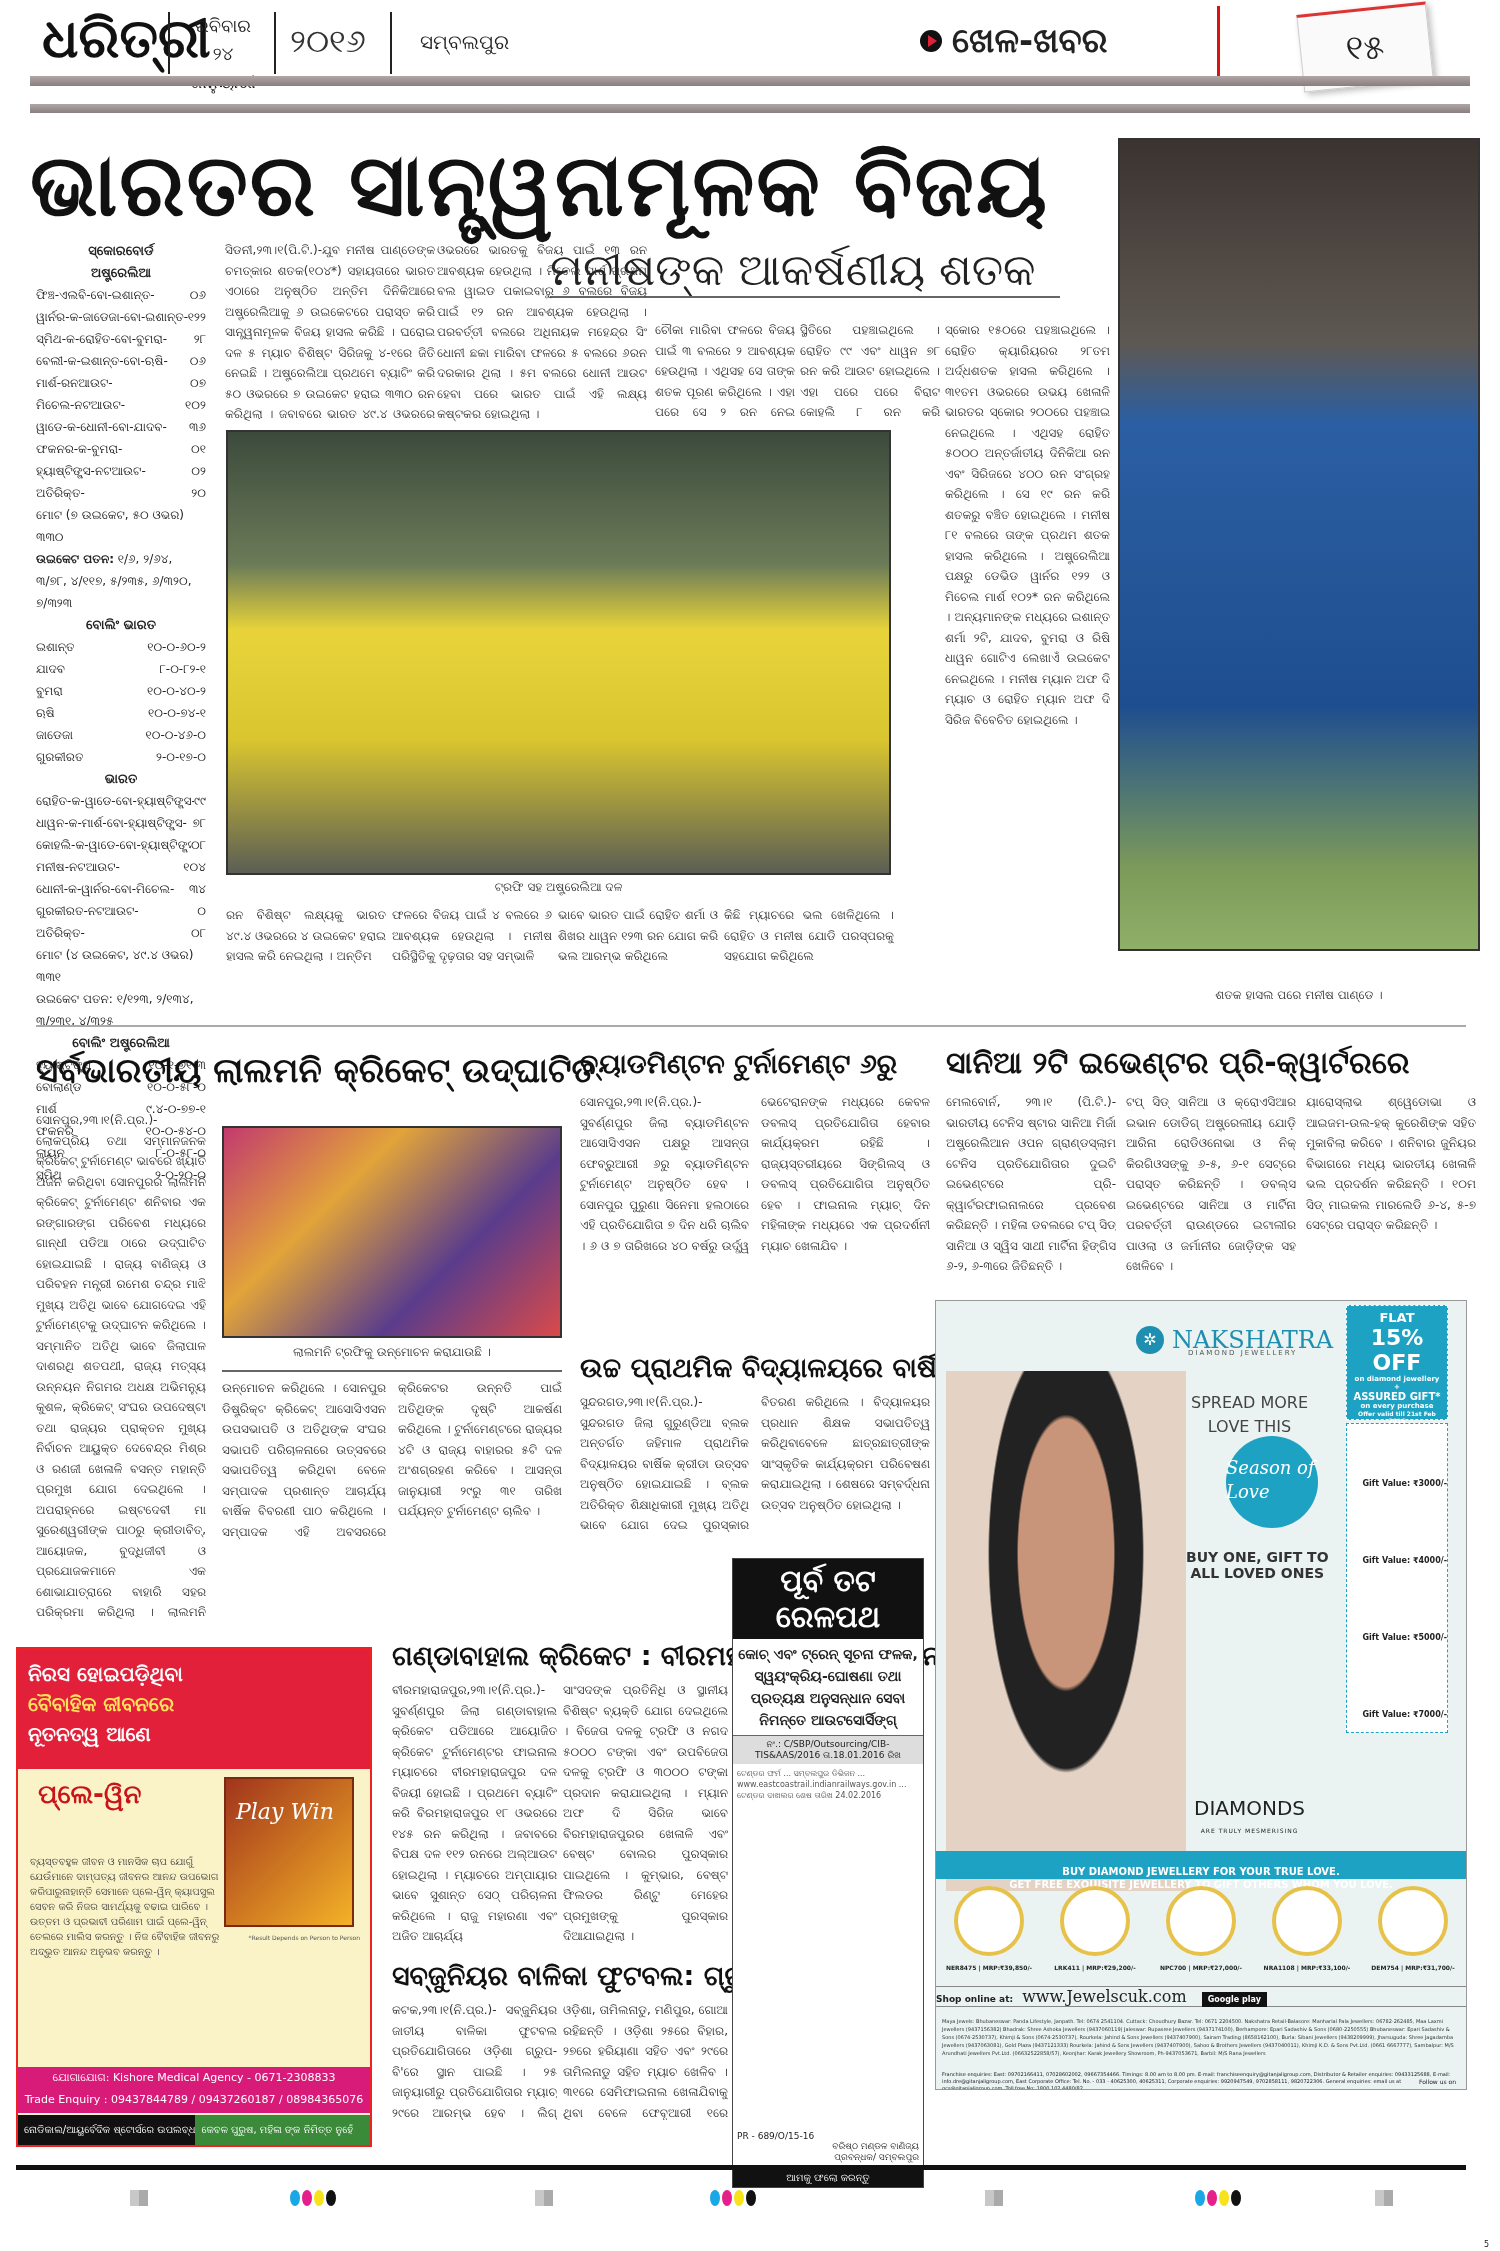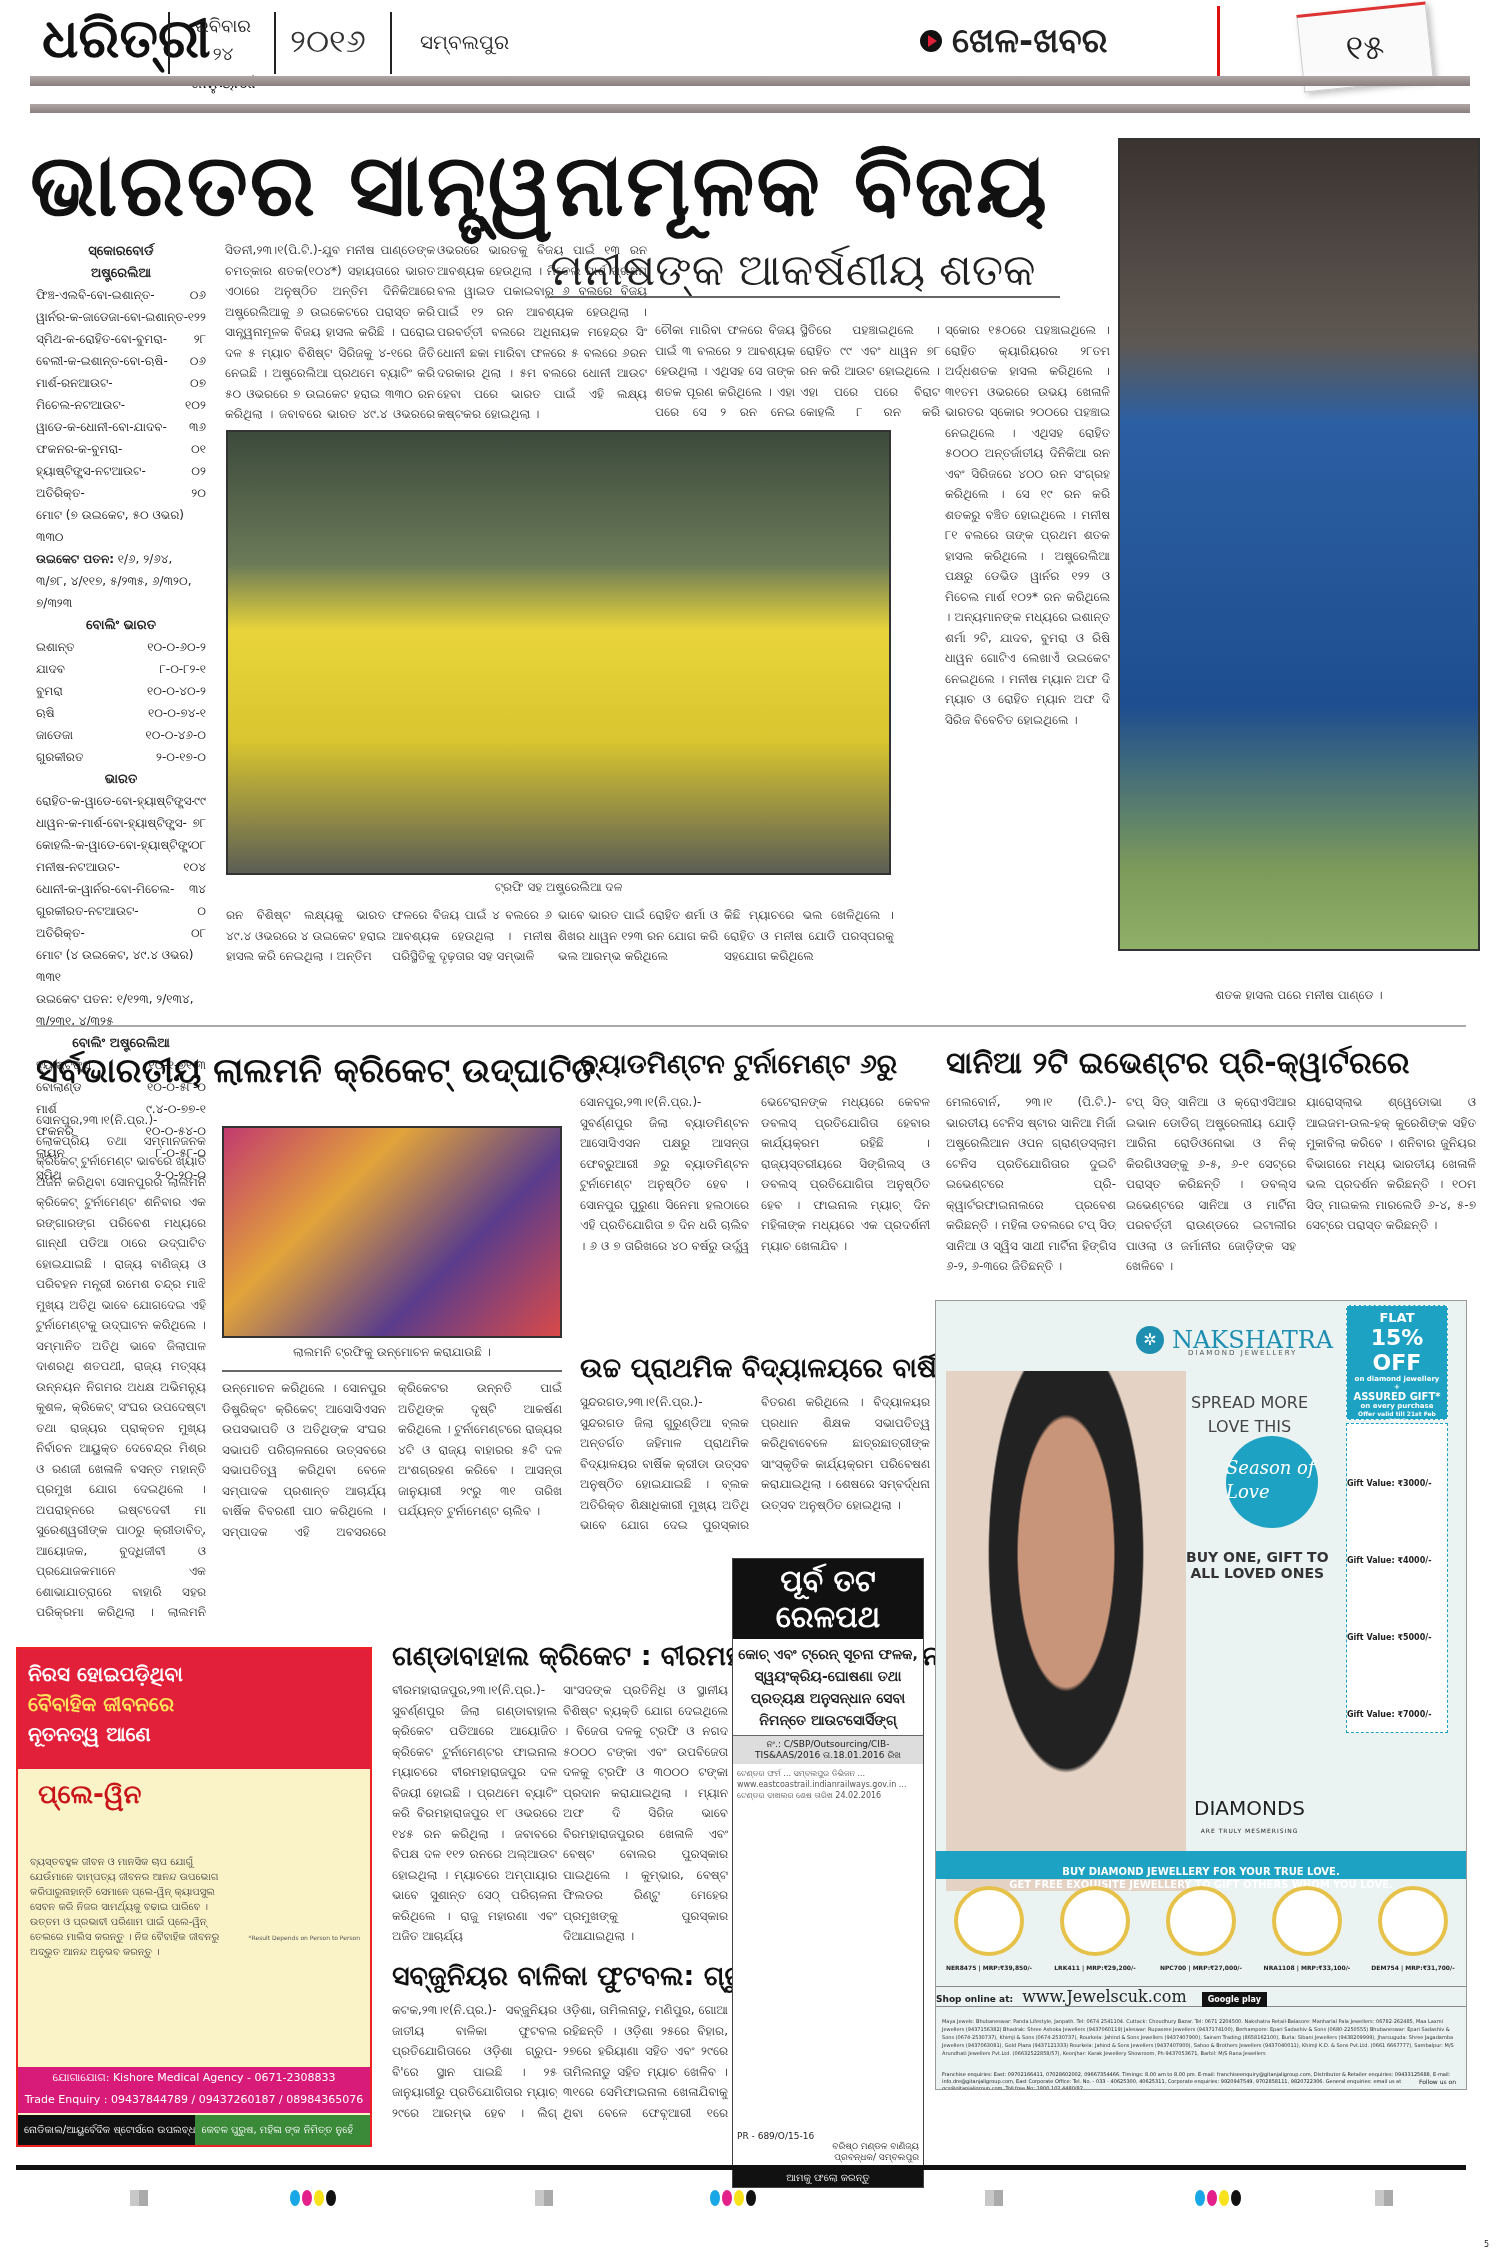--- a/index.html
+++ b/index.html
@@ -50,21 +50,21 @@
 .ad-rail .t{background:#111;color:#fff;font-size:30px;text-align:center;padding:4px;font-weight:bold}
 .ad-rail .s{font-size:14px;text-align:center;line-height:22px;padding:4px;font-weight:bold;border-bottom:1px solid #666}
 .ad-rail .ref{font-size:9px;text-align:center;background:#ddd;padding:3px}
 .ad-rail .fine{font-size:8px;line-height:11px;padding:4px;color:#555}
 .ad-rail .bot{position:absolute;bottom:0;left:0;width:100%;background:#111;color:#fff;font-size:10px;text-align:center;padding:3px}
 .ad-nak{left:935px;top:1300px;width:532px;height:740px;border:1px solid #999;background:#eaf2f2;overflow:hidden}
 .nak-logo{position:absolute;left:200px;top:25px;color:#1e8fb0;font-size:24px;font-family:"DejaVu Serif",serif;display:flex;gap:8px;align-items:center}
 .star{width:28px;height:28px;border-radius:50%;background:#1e8fb0;color:#fff;text-align:center;line-height:28px;font-size:16px}
 .nak-tag{position:absolute;left:252px;top:48px;font-size:7px;letter-spacing:2px;color:#555}
 .offer{position:absolute;right:18px;top:4px;width:102px;height:115px;background:#1ea2c3;color:#fff;text-align:center;border:1px dashed #fff;padding:4px;font-weight:bold}
-.gifts{position:absolute;right:18px;top:122px;width:102px;height:310px;border:1px dashed #1ea2c3;background:#fff;font-size:8px;text-align:left}
+.gifts{position:absolute;right:18px;top:122px;width:102px;height:310px;border:1px dashed #1ea2c3;background:#fff;font-size:8px;text-align:right}
 .gifts div{height:77px;padding-top:55px;font-weight:bold}
 .spread{position:absolute;left:255px;top:90px;font-size:16px;text-align:center;color:#444;line-height:24px}
 .season{position:absolute;left:290px;top:135px;width:92px;height:92px;border-radius:50%;background:#1ea2c3;color:#fff;font-family:"DejaVu Serif",serif;font-style:italic;font-size:18px;text-align:left;padding-top:20px;line-height:24px}
 .buyone{position:absolute;left:250px;top:248px;font-size:14px;font-weight:bold;color:#333;text-align:center}
 .model{position:absolute;left:10px;top:70px;width:240px;height:520px;background:radial-gradient(ellipse at 50% 35%,#c9957a 0 28%,#222 29% 45%,#e4d2c4 46% 100%)}
 .diamonds{position:absolute;left:258px;top:498px;font-size:20px;color:#222;text-align:center;line-height:18px}
 .diamonds small{font-size:6px;letter-spacing:1px}
 .nak-band{position:absolute;left:0;top:550px;width:100%;height:28px;background:#1ea2c3;color:#fff;font-size:10px;font-weight:bold;text-align:center;line-height:13px;padding-top:14px}
 .products{position:absolute;left:0;top:585px;width:100%;display:flex;justify-content:space-around}
 .product{width:95px;text-align:center;font-size:6px;font-weight:bold}
@@ -286,20 +286,21 @@
 <div class="abs body" style="left:392px;top:2000px;width:165px;height:120px">କଟକ,୨୩।୧(ନି.ପ୍ର.)- ସବ୍‌ଜୁନିୟର ଜାତୀୟ ବାଳିକା ଫୁଟବଲ ପ୍ରତିଯୋଗିତାରେ ଓଡ଼ିଶା ଗ୍ରୁପ-ବି'ରେ ସ୍ଥାନ ପାଇଛି । ୨୫ ଜାନୁୟାରୀରୁ ପ୍ରତିଯୋଗିତାର ମ୍ୟାଚ୍ ୨୯ରେ ଆରମ୍ଭ ହେବ । ଲିଗ୍ ପର୍ଯ୍ୟାୟରୁ ୮ଟି ଦଳ କ୍ୱାର୍ଟରଫାଇନାଲରେ ପ୍ରବେଶ କରିବ । ଓଡ଼ିଶା ଗ୍ରୁପ୍‌ରେ ବିହାର, ହରିୟାଣା, ଗୁଜରାଟ ଓ ଝାଡଖଣ୍ଡ ରହିଥିବାବେଳେ ଗ୍ରୁପ-</div>
 <div class="abs body" style="left:563px;top:2000px;width:165px;height:120px">ଓଡ଼ିଶା, ତାମିଲନାଡୁ, ମଣିପୁର, ଗୋଆ ରହିଛନ୍ତି । ଓଡ଼ିଶା ୨୫ରେ ବିହାର, ୨୭ରେ ହରିୟାଣା ସହିତ ଏବଂ ୨୯ରେ ତାମିଲନାଡୁ ସହିତ ମ୍ୟାଚ ଖେଳିବ । ୩୧ରେ ସେମିଫାଇନାଲ ଖେଳାଯିବାକୁ ଥିବା ବେଳେ ଫେବୃଆରୀ ୧ରେ ଫାଇନାଲ ମ୍ୟାଚ ଖେଳାଯିବ ବୋଲି ଫିଫା ସମ୍ପାଦକ ଘଣ୍ଟାଚକ୍ର ସୂଚନା ଦେଇଛନ୍ତି ।</div>
 
 <div class="abs ad-marital" style="height:500px">
   <div class="top">
     <div>ନିରସ ହୋଇପଡ଼ିଥିବା</div>
     <div class="y">ବୈବାହିକ ଜୀବନରେ</div>
     <div>ନୂତନତ୍ୱ ଆଣେ</div>
   </div>
   <div class="brand">ପ୍ଲେ-ୱିନ</div>
+  <div class="playwin">Play Win</div>
   <div class="copy">ବ୍ୟସ୍ତବହୁଳ ଜୀବନ ଓ ମାନସିକ ଚାପ ଯୋଗୁଁ ଯେଉଁମାନେ ଦାମ୍ପତ୍ୟ ଜୀବନର ଆନନ୍ଦ ଉପଭୋଗ କରିପାରୁନାହାନ୍ତି ସେମାନେ ପ୍ଲେ-ୱିନ୍ କ୍ୟାପସୁଲ ସେବନ କରି ନିଜର ସାମର୍ଥ୍ୟକୁ ବଢାଇ ପାରିବେ । ଉତ୍ତମ ଓ ପ୍ରଭାବୀ ପରିଣାମ ପାଇଁ ପ୍ଲେ-ୱିନ୍ ତେଲରେ ମାଲିସ କରନ୍ତୁ । ନିଜ ବୈବାହିକ ଜୀବନରୁ ଅଦ୍ଭୁତ ଆନନ୍ଦ ଅନୁଭବ କରନ୍ତୁ ।</div>
   <div class="abs" style="right:10px;top:285px;font-size:6px;color:#555">*Result Depends on Person to Person</div>
   <div class="contact">
     <div>ଯୋଗାଯୋଗ: Kishore Medical Agency - 0671-2308833</div>
     <div>Trade Enquiry : 09437844789 / 09437260187 / 08984365076</div>
   </div>
   <div class="foot">
     <span>ନୋଡିକାଲ/ଆୟୁର୍ବେଦିକ ଷ୍ଟୋର୍ସରେ ଉପଲବ୍ଧ</span>
     <span class="g">କେବଳ ପୁରୁଷ, ମହିଳା ଙ୍କ ନିମିତ୍ତ ନୁହେଁ</span>
   </div>

